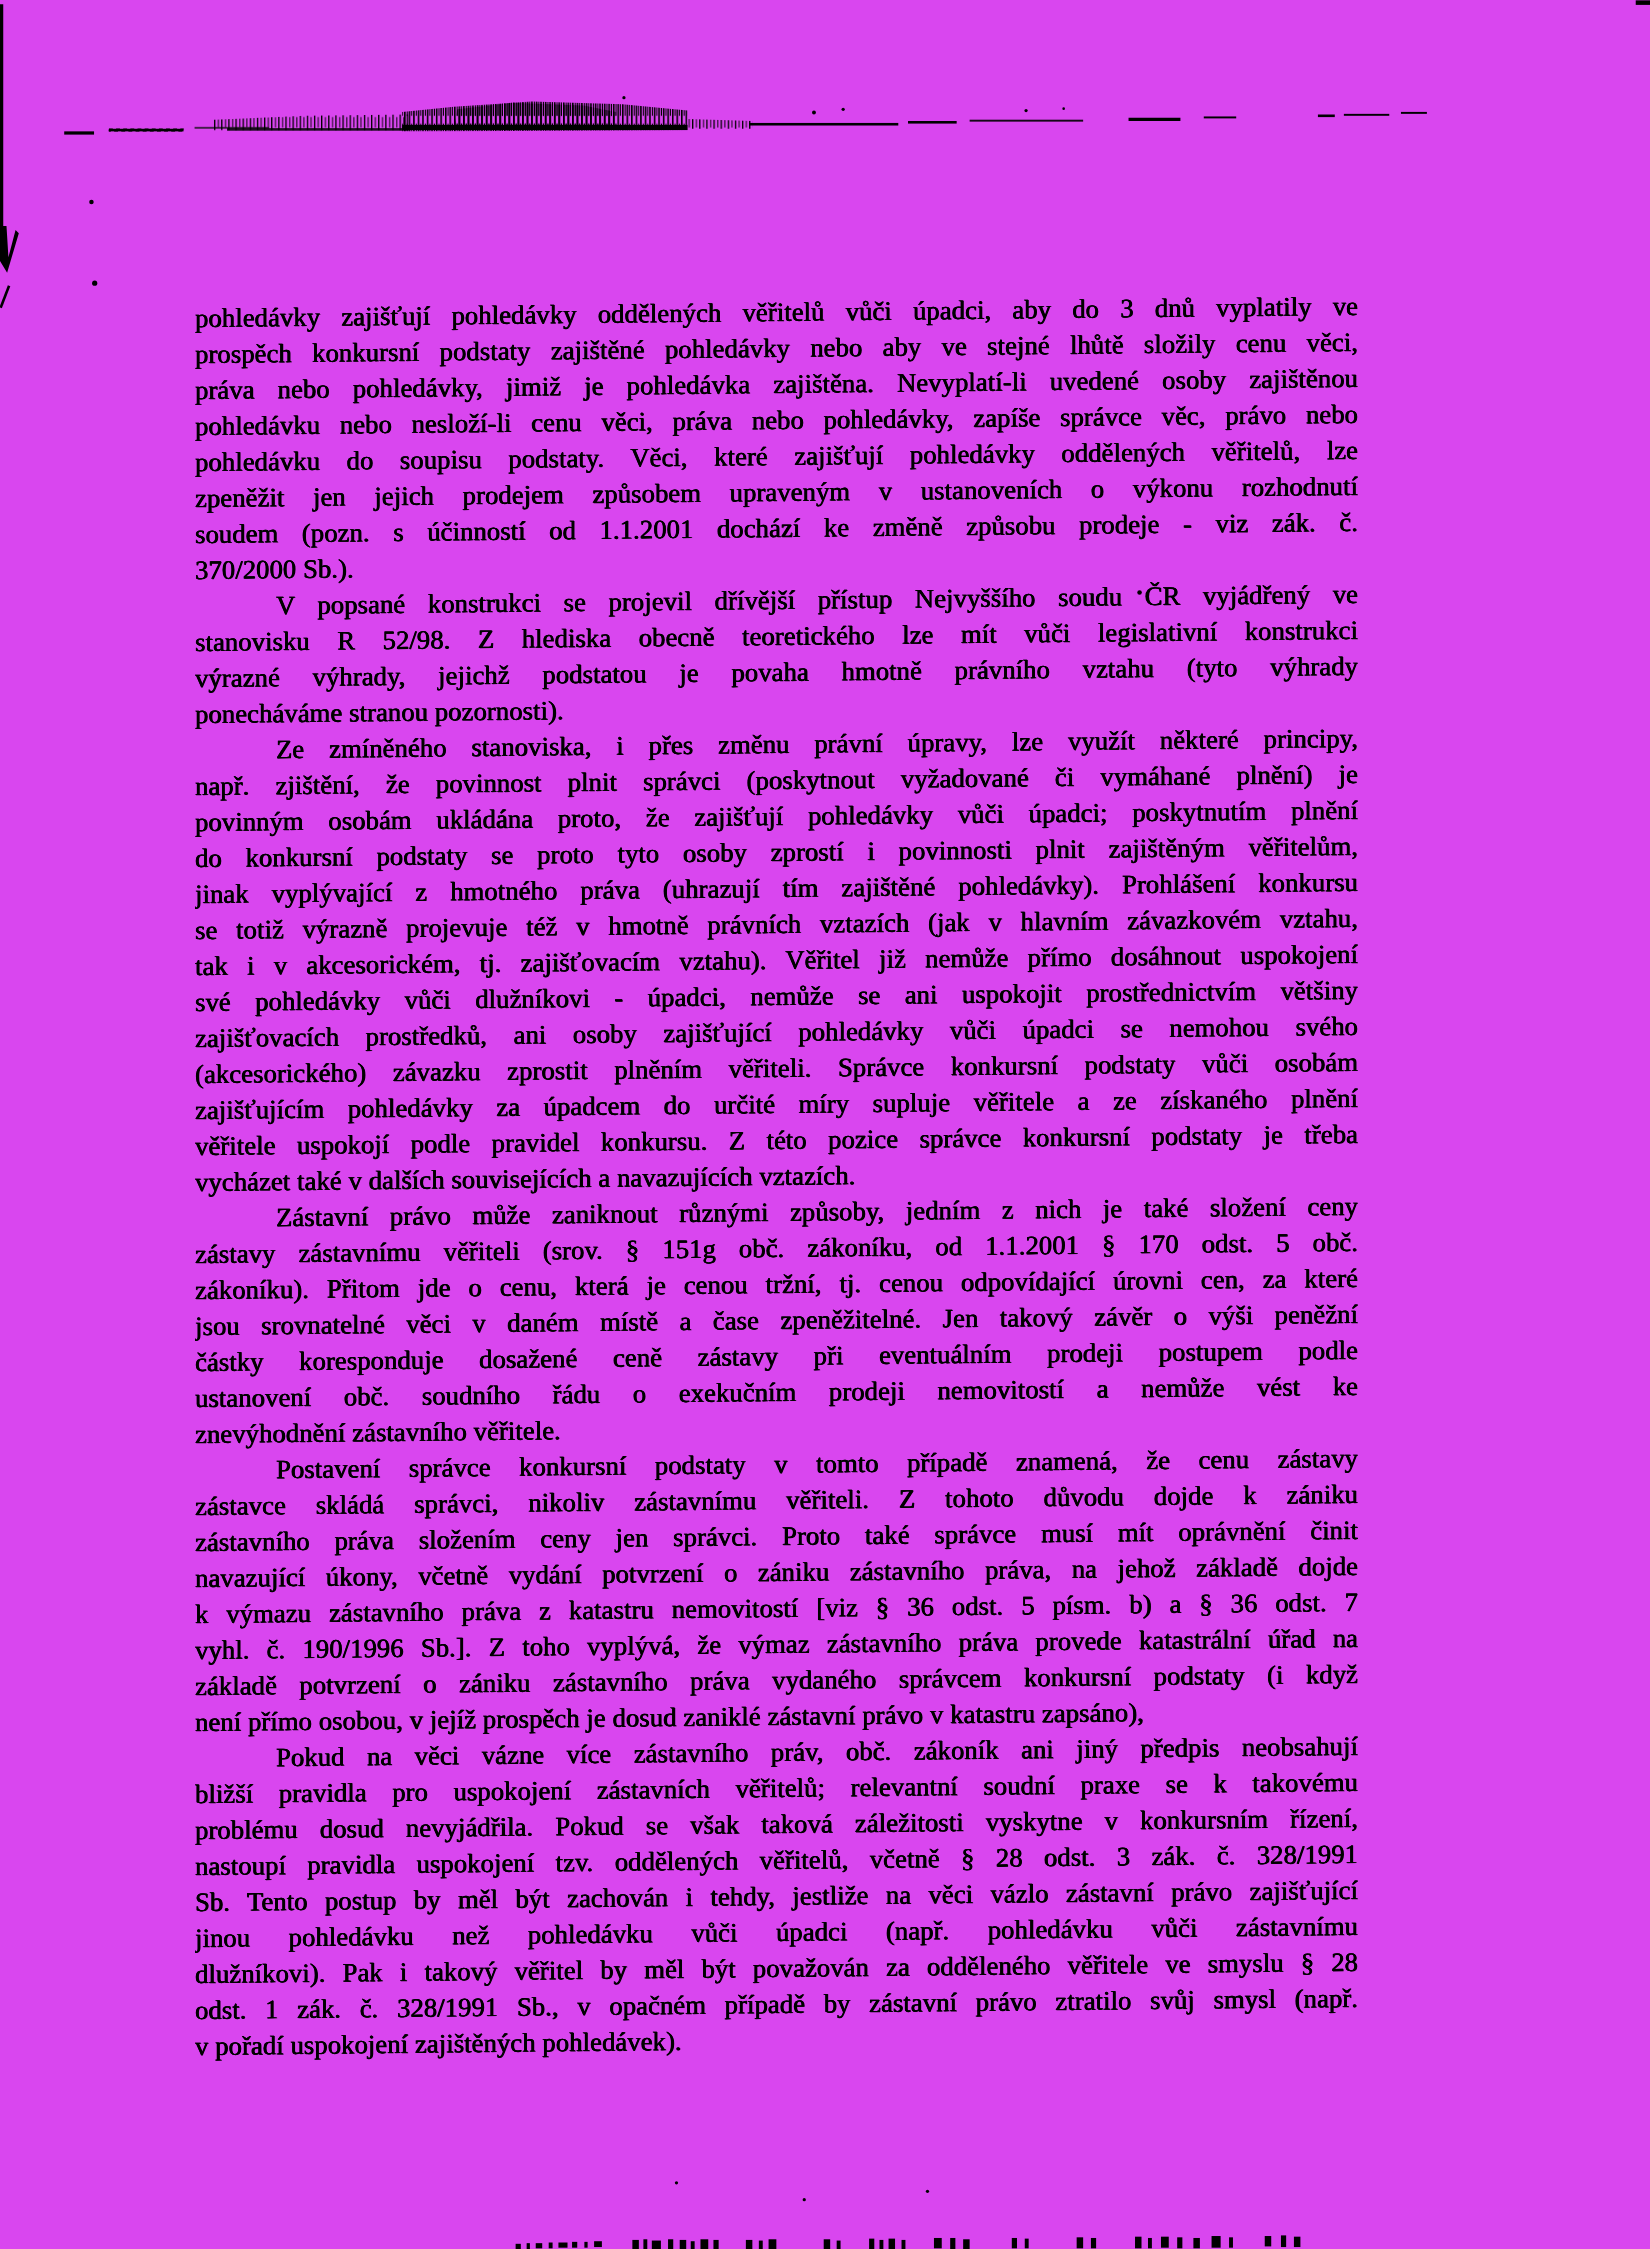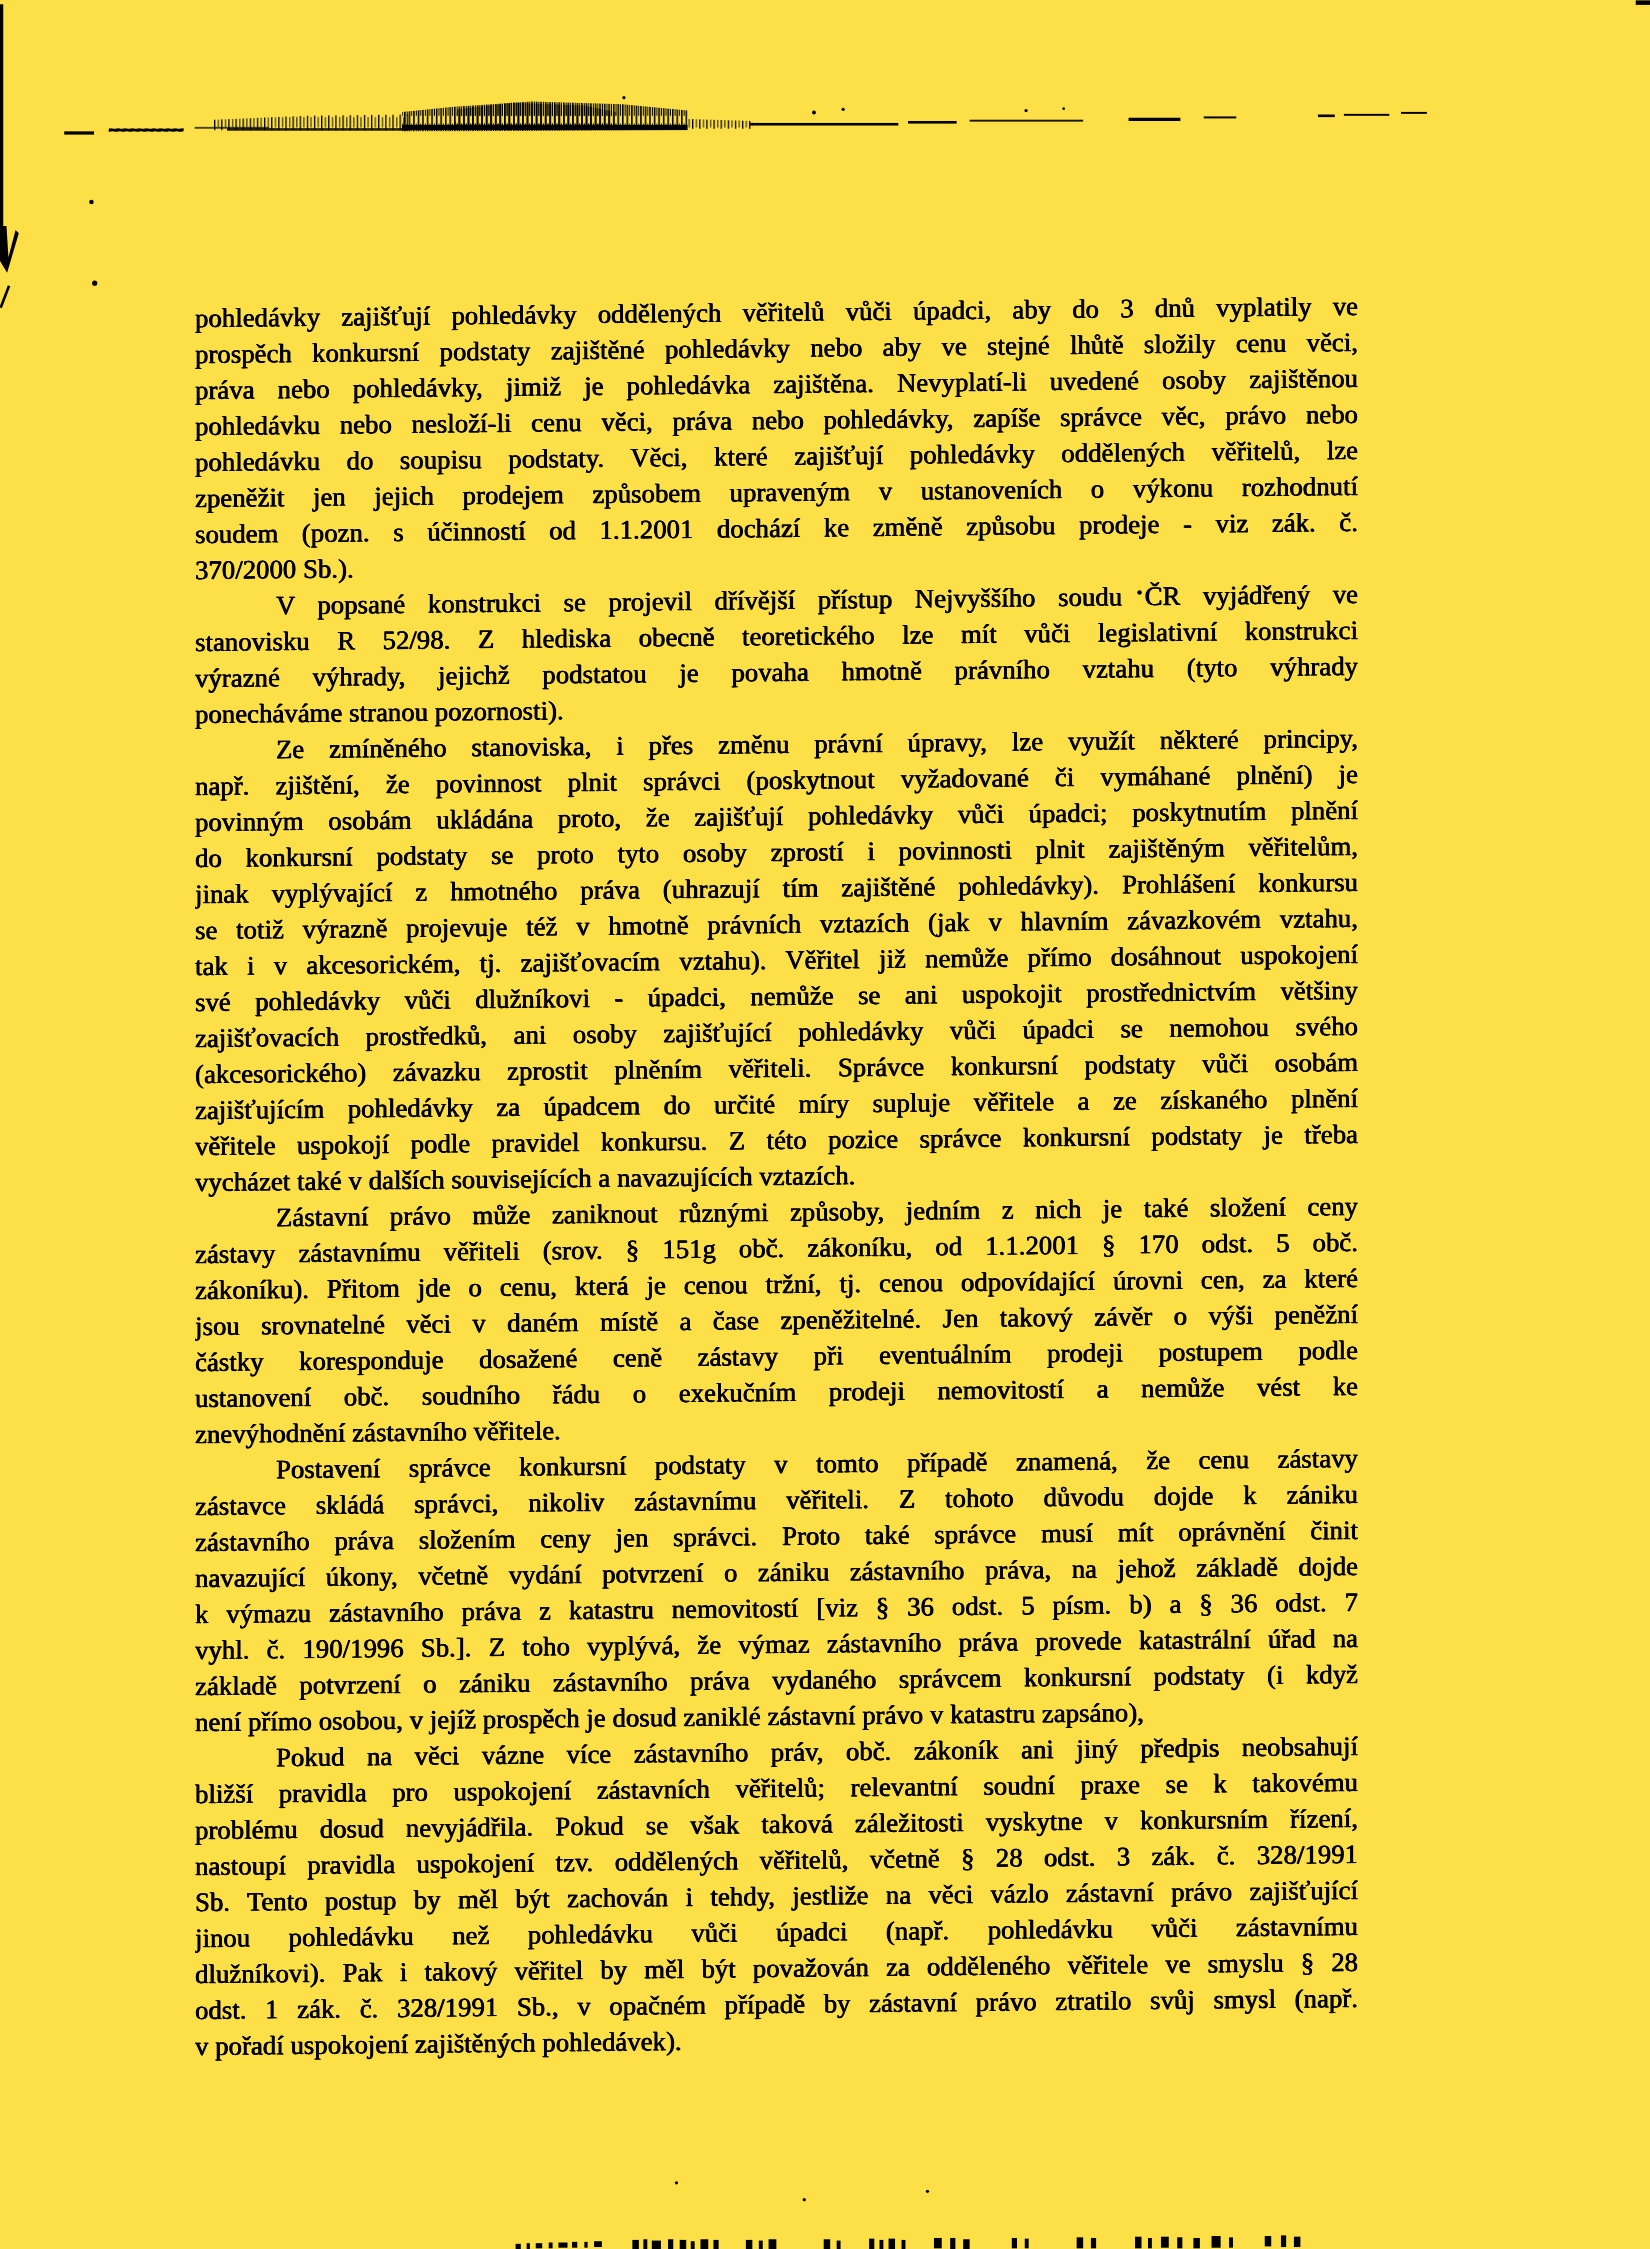--- a/index.html
+++ b/index.html
@@ -11,21 +11,21 @@
   body {
     width: 1650px;
     height: 2250px;
     overflow: hidden;
     font-family: "Liberation Serif", serif;
   }
   .page {
     position: relative;
     width: 1650px;
     height: 2250px;
-    background: #fde047;
+    background: #d946ef;
     overflow: hidden;
   }
   
   .textblock {
     position: absolute;
     left: 195px;
     top: 300px;
     width: 1163px;
     transform: skewY(-0.6deg);
     transform-origin: 0 0;

